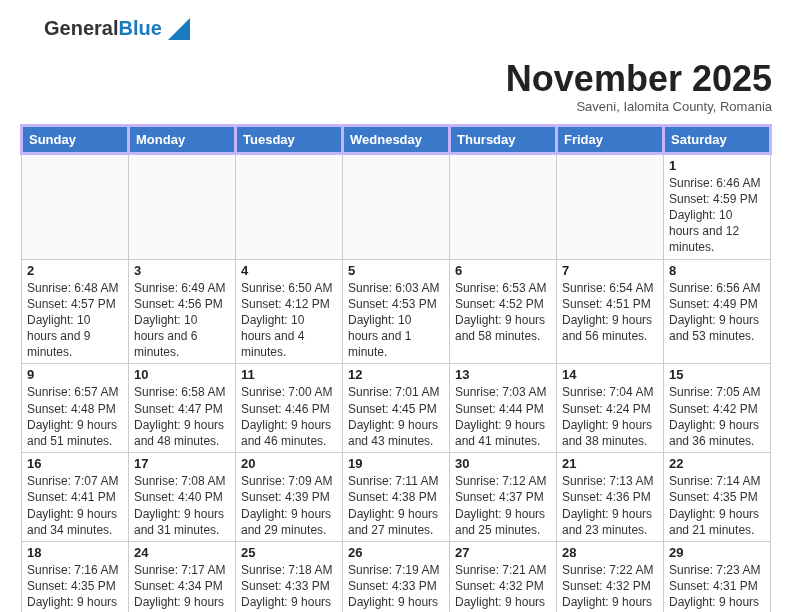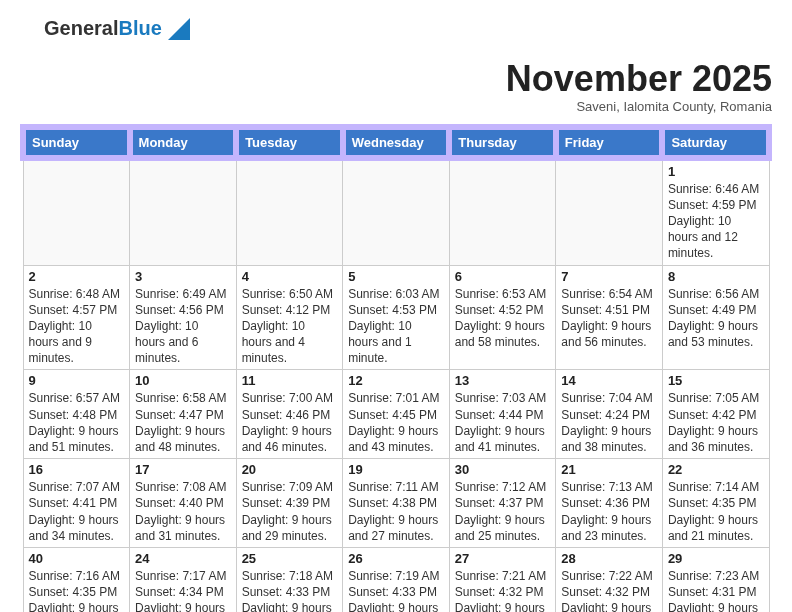--- a/index.html
+++ b/index.html
@@ -60,21 +60,21 @@
       border-collapse: collapse;
       border: 1px solid #ccc;
     }
     .calendar th {
       background-color: #3a78c9;
       color: #fff;
       font-size: 13px;
       font-weight: bold;
       padding: 5px 6px;
       text-align: left;
-      border: 6px solid #c4b5fd;
+      border: 3px solid #c4b5fd;
     }
     .calendar td {
       border: 1px solid #ccc;
       vertical-align: top;
       padding: 3px 5px;
       width: calc(100% / 7);
       min-height: 72px;
       height: 72px;
     }
     .day-num {
@@ -268,21 +268,21 @@
           </td>
           <td>
             <span class="day-num">22</span>
             <div class="day-info">Sunrise: 7:14 AM
 Sunset: 4:35 PM
 Daylight: 9 hours and 21 minutes.</div>
           </td>
         </tr>
         <tr>
           <td>
-            <span class="day-num">40</span>
+            <span class="day-num">18</span>
             <div class="day-info">Sunrise: 7:16 AM
 Sunset: 4:35 PM
 Daylight: 9 hours and 19 minutes.</div>
           </td>
           <td>
             <span class="day-num">24</span>
             <div class="day-info">Sunrise: 7:17 AM
 Sunset: 4:34 PM
 Daylight: 9 hours and 17 minutes.</div>
           </td>

